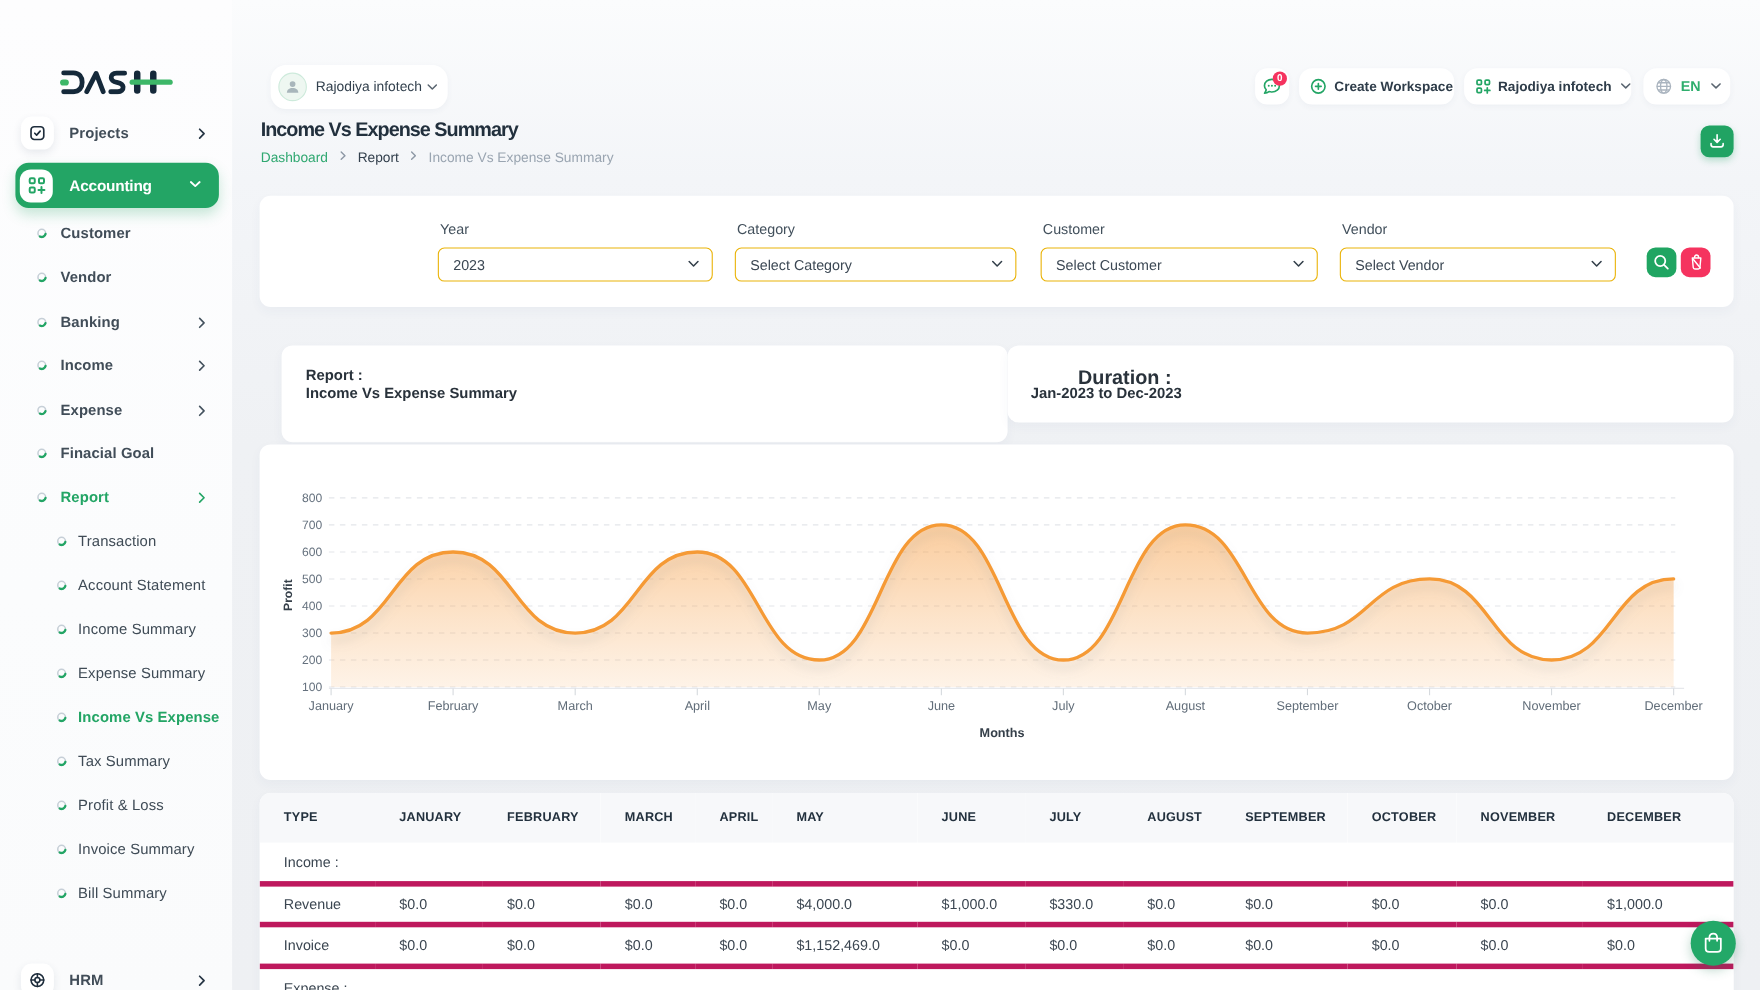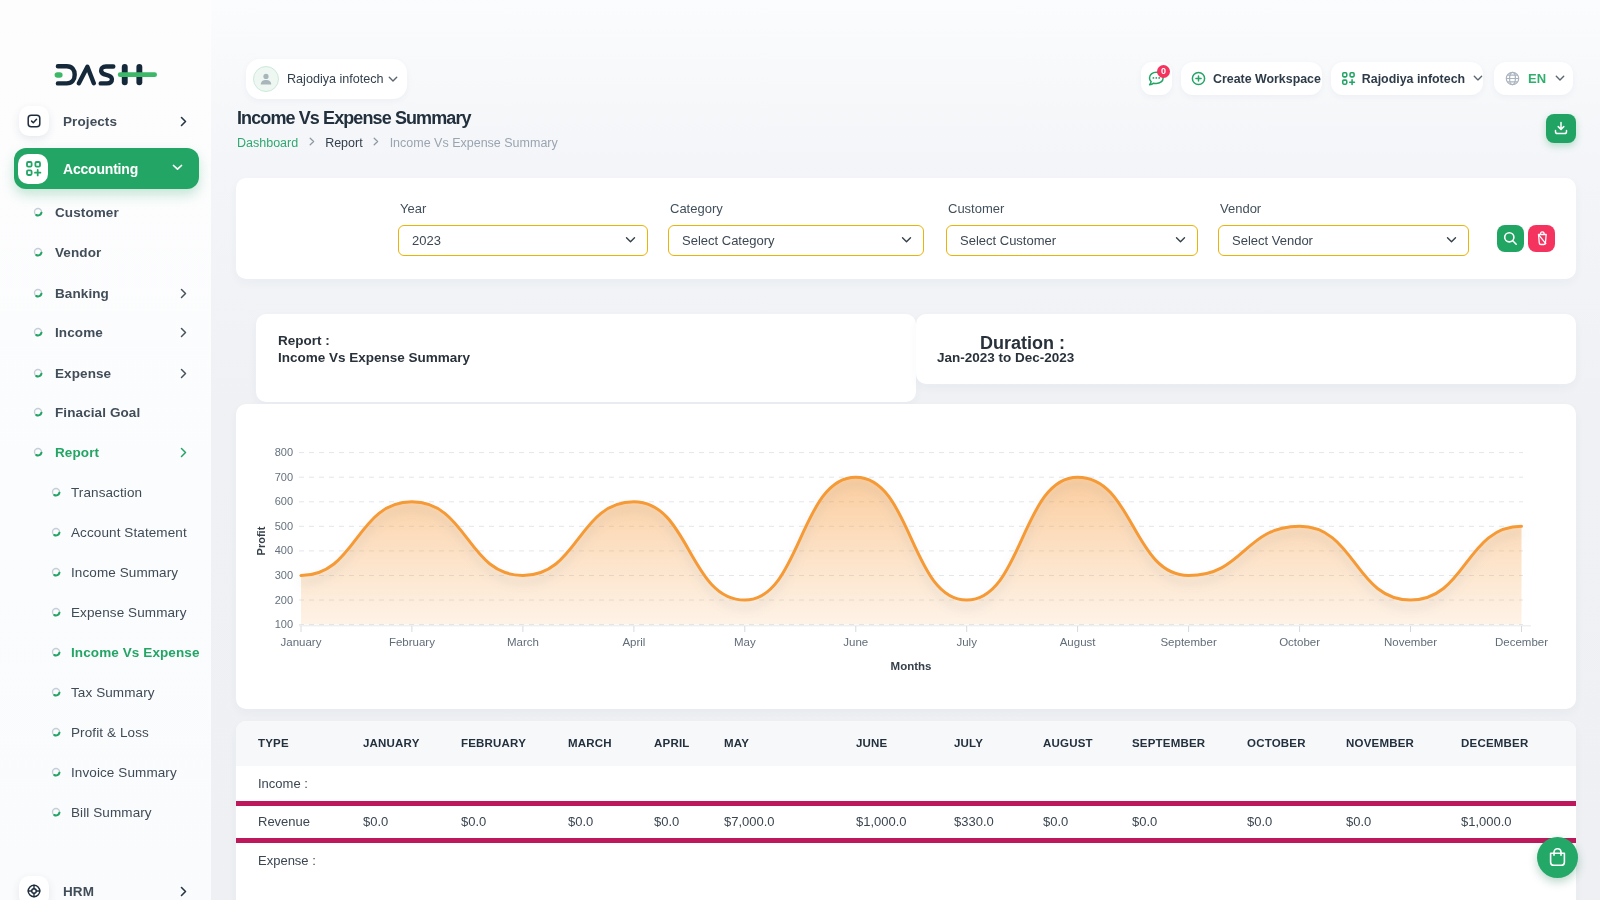--- a/index.html
+++ b/index.html
@@ -468,28 +468,43 @@
             <td></td>
             <td></td>
             <td></td>
           </tr>
 <tr>
             <td>Revenue</td>
             <td>$0.0</td>
             <td>$0.0</td>
             <td>$0.0</td>
             <td>$0.0</td>
-            <td>$7,000.0</td>
+            <td>$4,000.0</td>
             <td>$1,000.0</td>
             <td>$330.0</td>
             <td>$0.0</td>
             <td>$0.0</td>
             <td>$0.0</td>
             <td>$0.0</td>
             <td>$1,000.0</td>
+          </tr>
+<tr>
+            <td>Invoice</td>
+            <td>$0.0</td>
+            <td>$0.0</td>
+            <td>$0.0</td>
+            <td>$0.0</td>
+            <td>$1,152,469.0</td>
+            <td>$0.0</td>
+            <td>$0.0</td>
+            <td>$0.0</td>
+            <td>$0.0</td>
+            <td>$0.0</td>
+            <td>$0.0</td>
+            <td>$0.0</td>
           </tr>
 <tr>
             <td>Expense :</td>
             <td></td>
             <td></td>
             <td></td>
             <td></td>
             <td></td>
             <td></td>
             <td></td>

